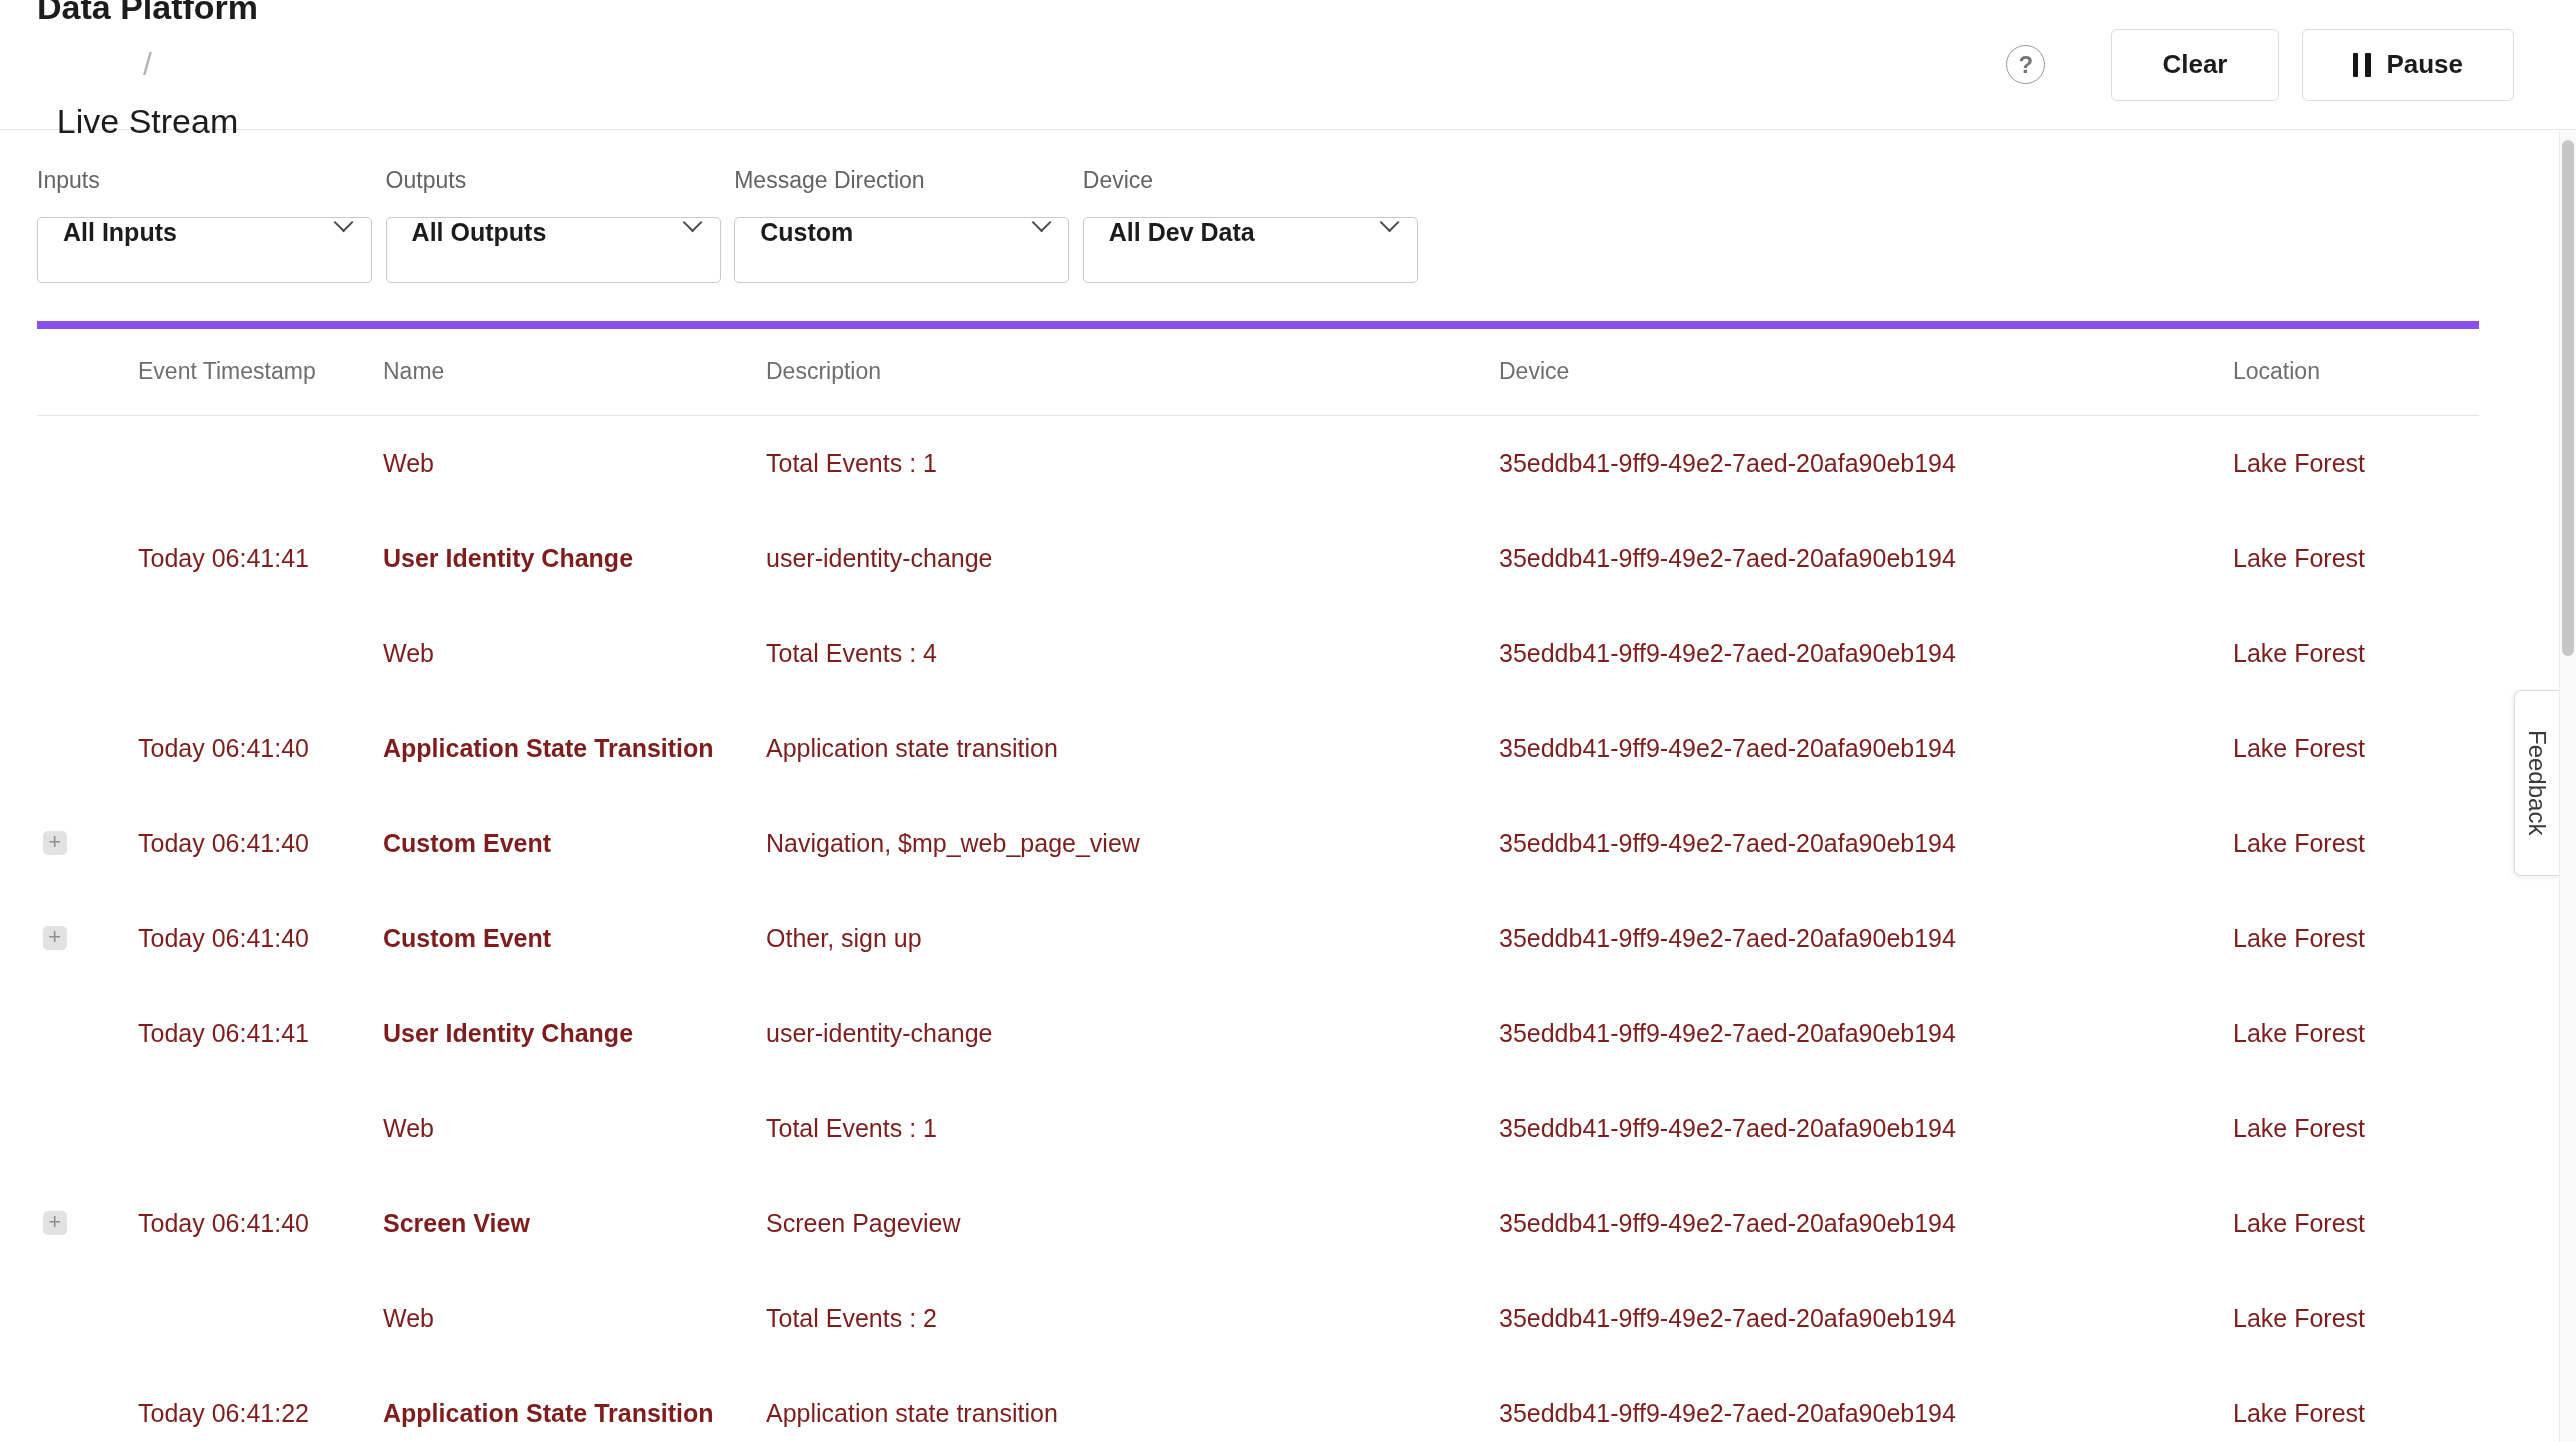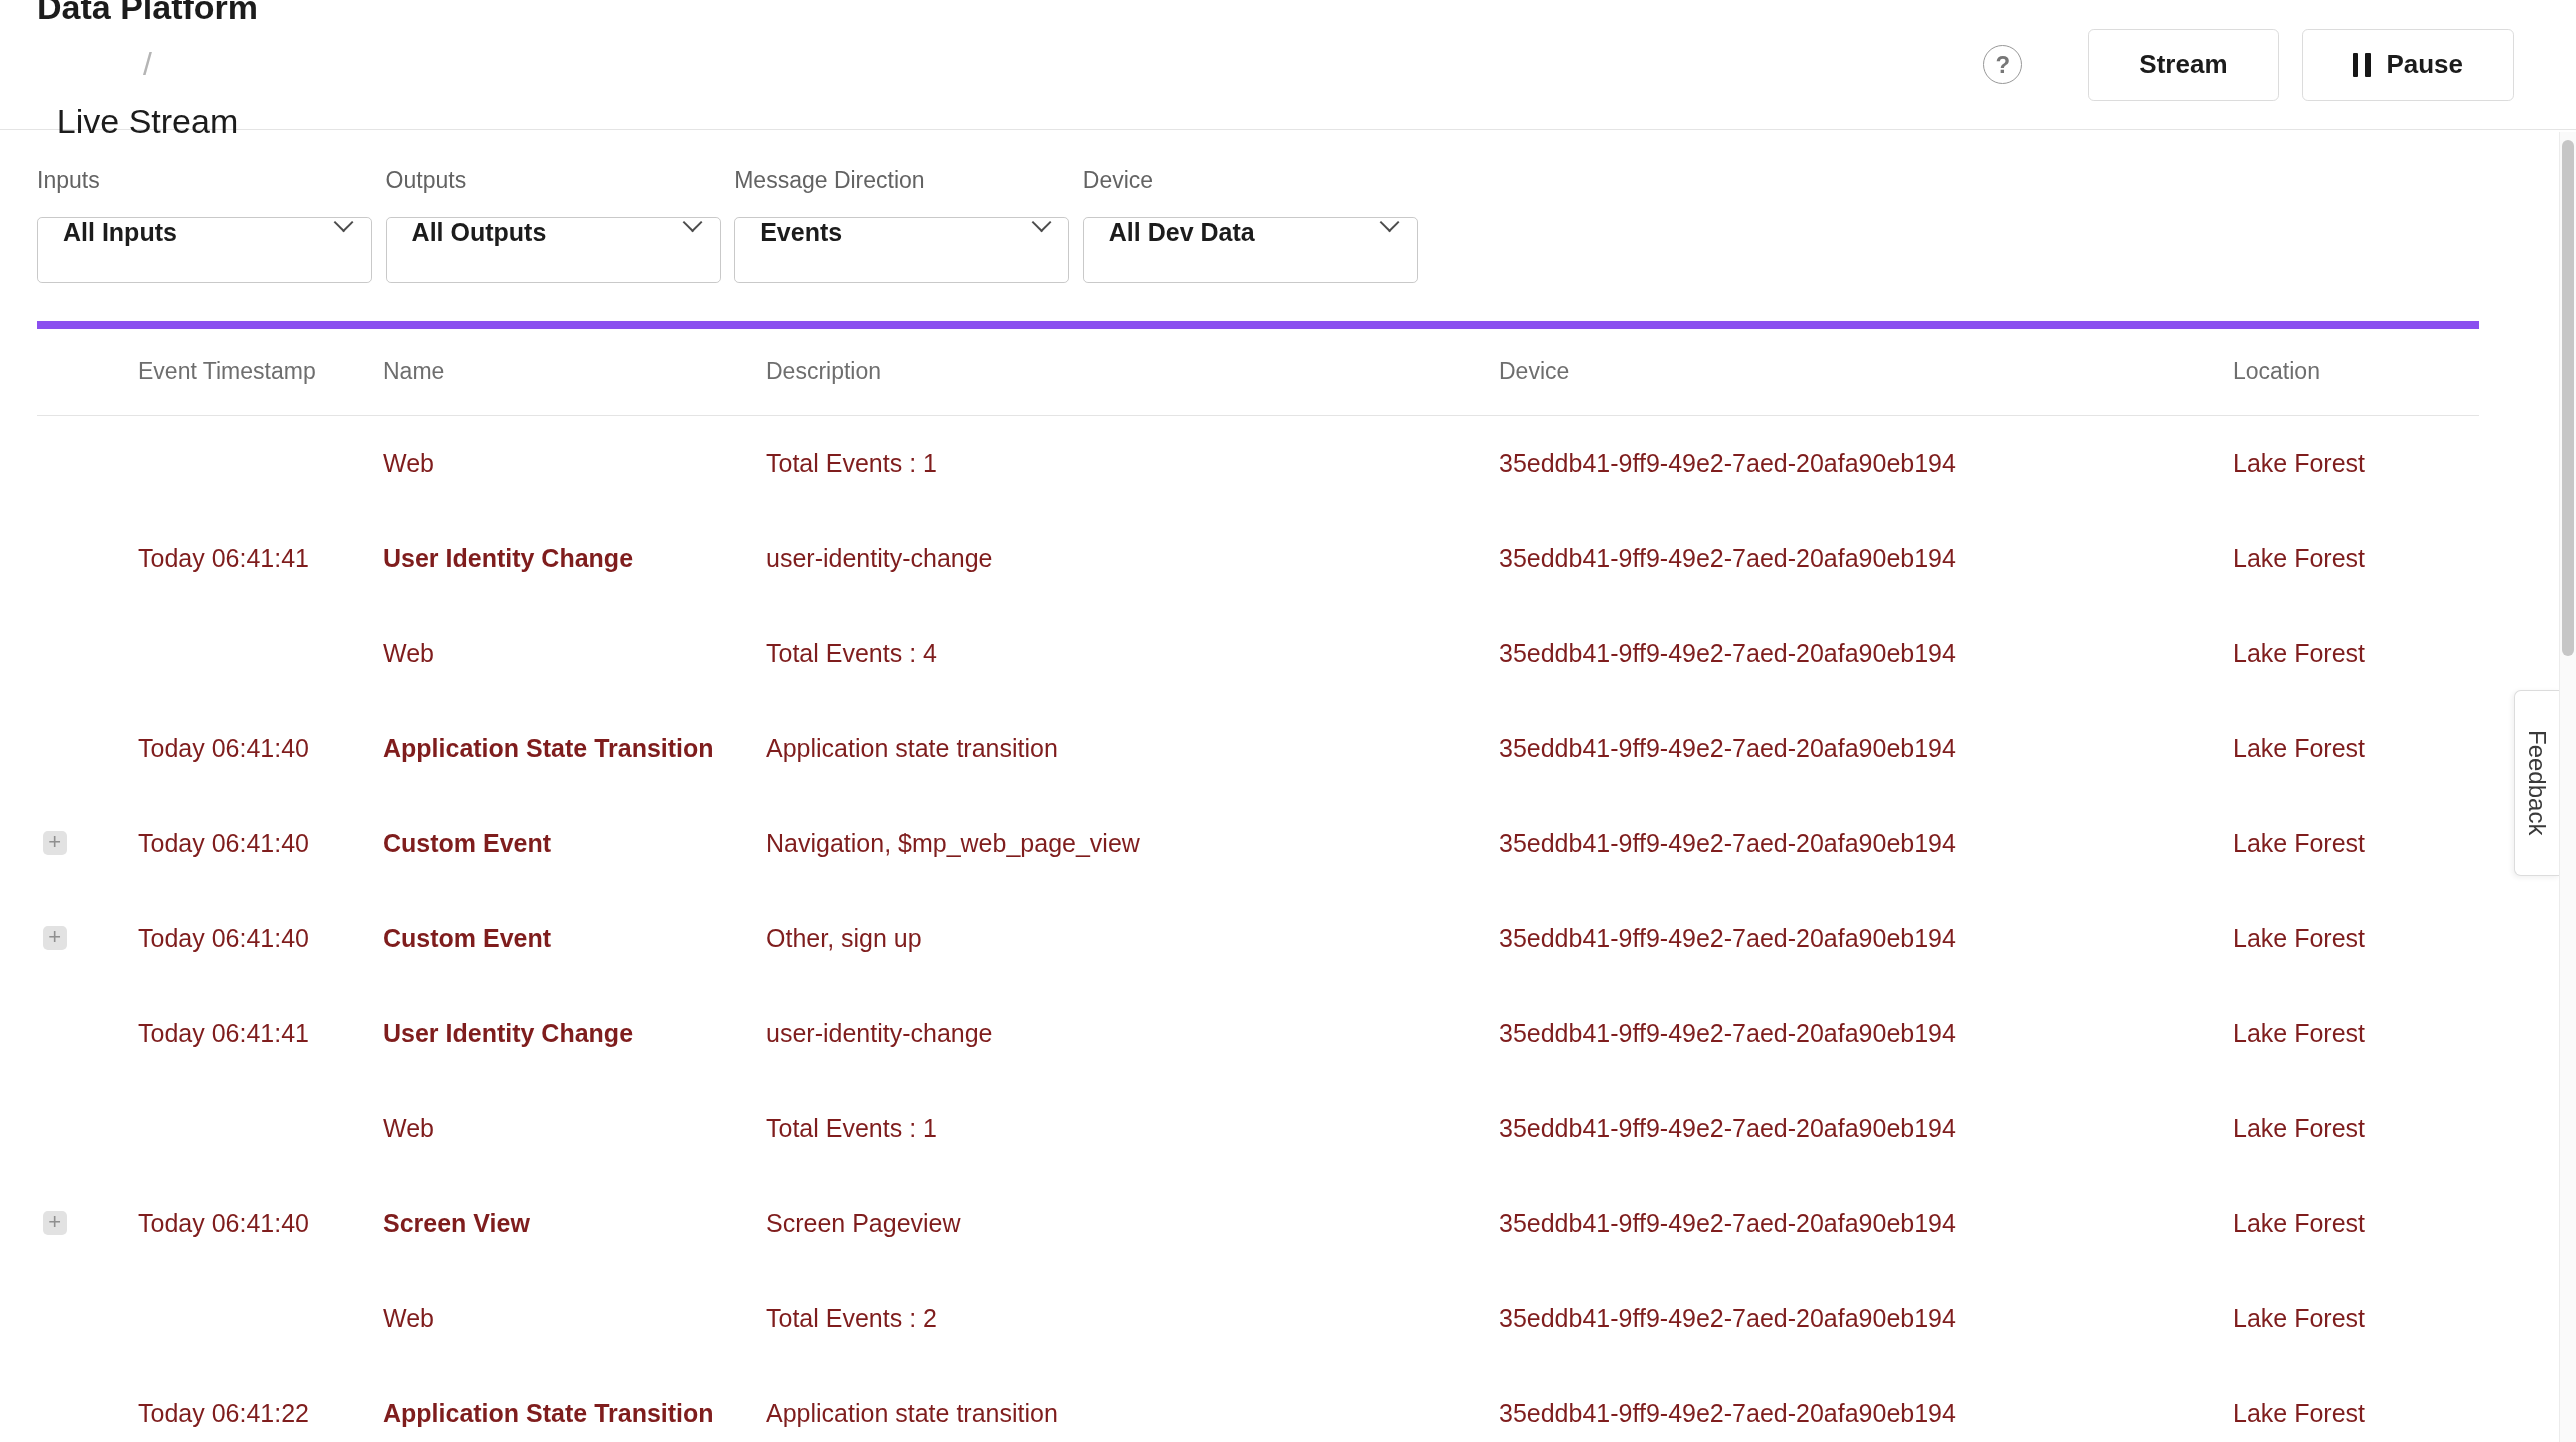--- a/index.html
+++ b/index.html
@@ -167,21 +167,21 @@
 <body>
 
 <div class="topbar">
   <div class="breadcrumb">
     <span class="crumb-main">Data Platform</span>
     <span class="crumb-sep">/</span>
     <span class="crumb-page">Live Stream</span>
   </div>
   <div class="topbar-right">
     <span class="help-icon">?</span>
-    <button class="btn">Stream</button>
+    <button class="btn">Clear</button>
     <button class="btn">
       <span class="pause-glyph">
           <i></i>
           <i></i>
         </span>
       <span>Pause</span>
     </button>
   </div>
 </div>
 
@@ -199,21 +199,21 @@
     <div class="filter-label">Outputs</div>
     <div class="dropdown">
       <span class="dropdown-value">All Outputs</span>
       <span class="chevron-down"></span>
     </div>
   </div>
 
   <div class="filter-group">
     <div class="filter-label">Message Direction</div>
     <div class="dropdown">
-      <span class="dropdown-value">Events</span>
+      <span class="dropdown-value">Custom</span>
       <span class="chevron-down"></span>
     </div>
   </div>
 
   <div class="filter-group">
     <div class="filter-label">Device</div>
     <div class="dropdown">
       <span class="dropdown-value">All Dev Data</span>
       <span class="chevron-down"></span>
     </div>

